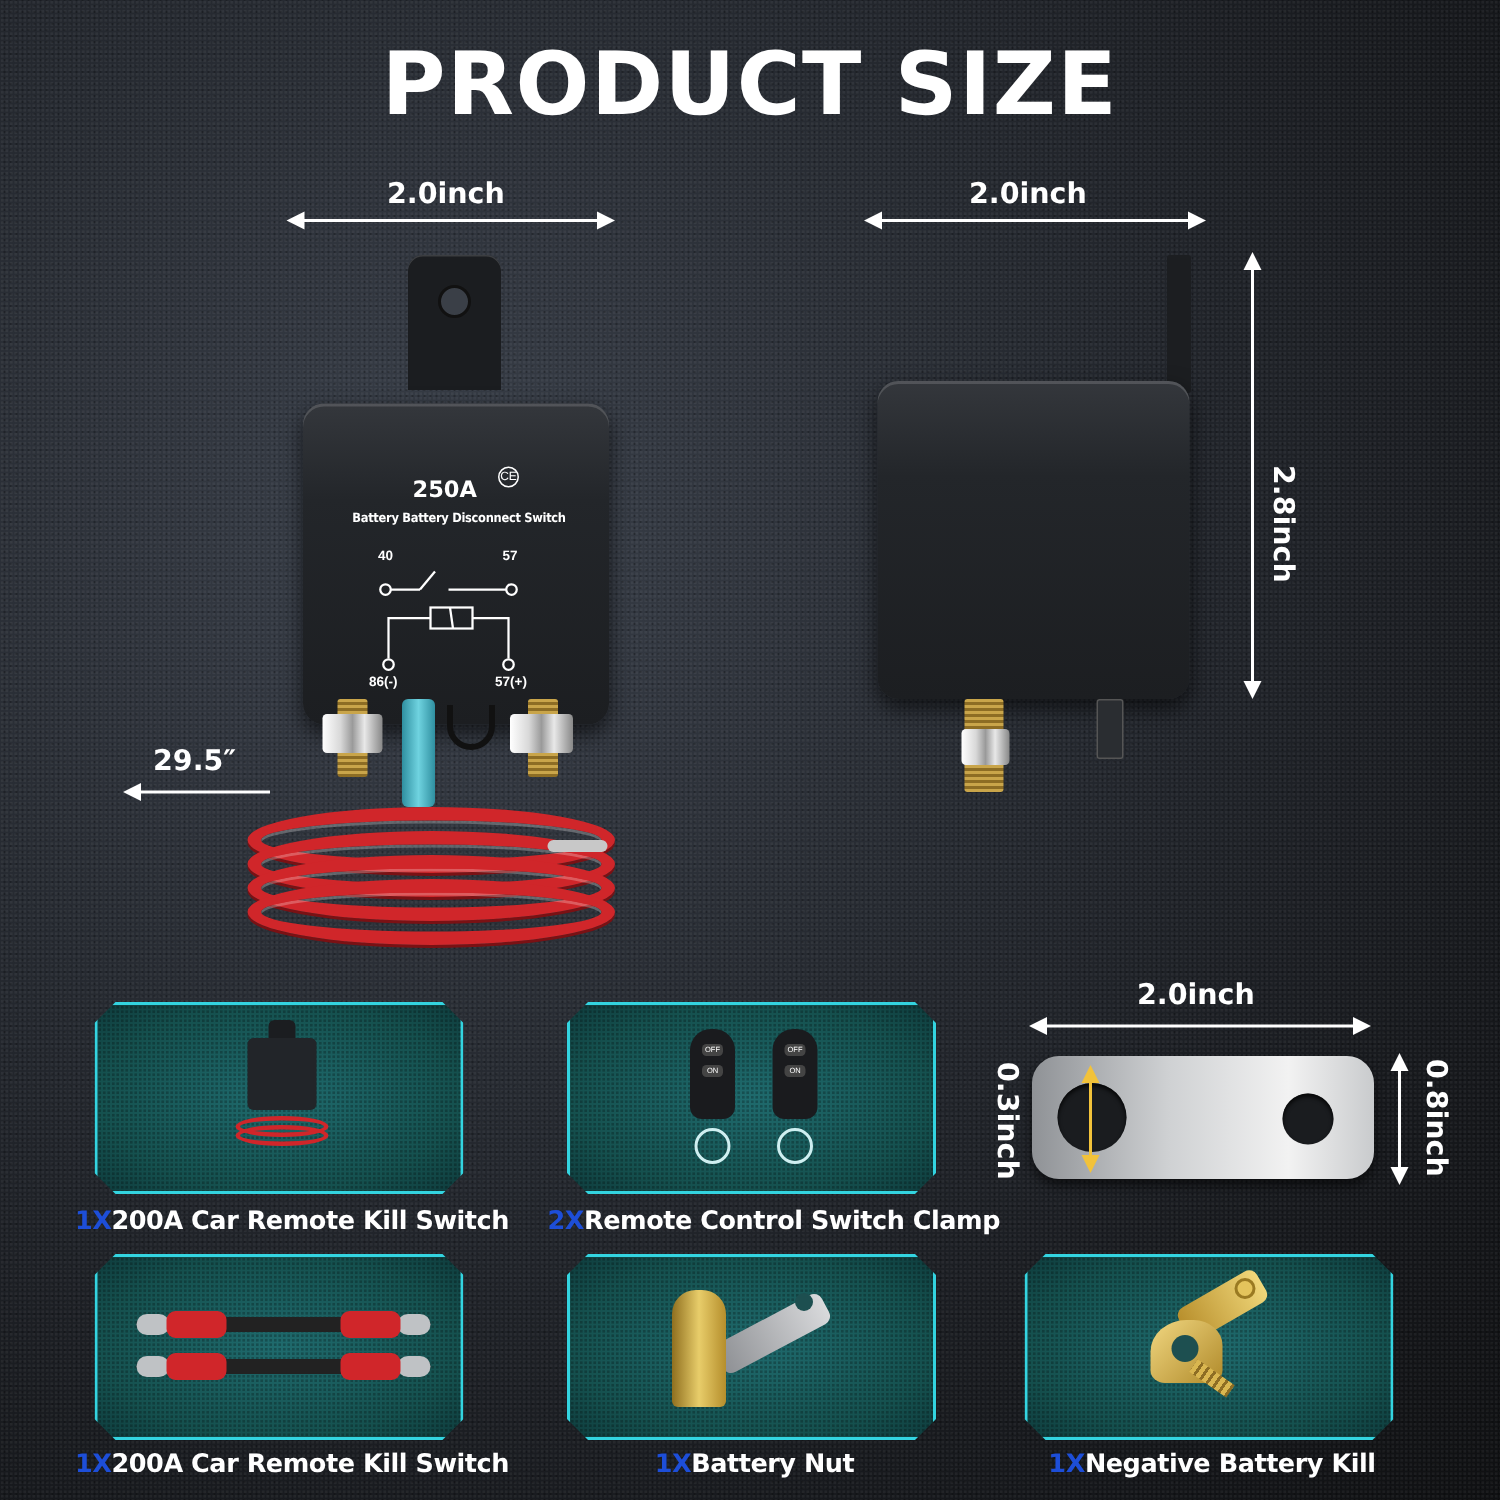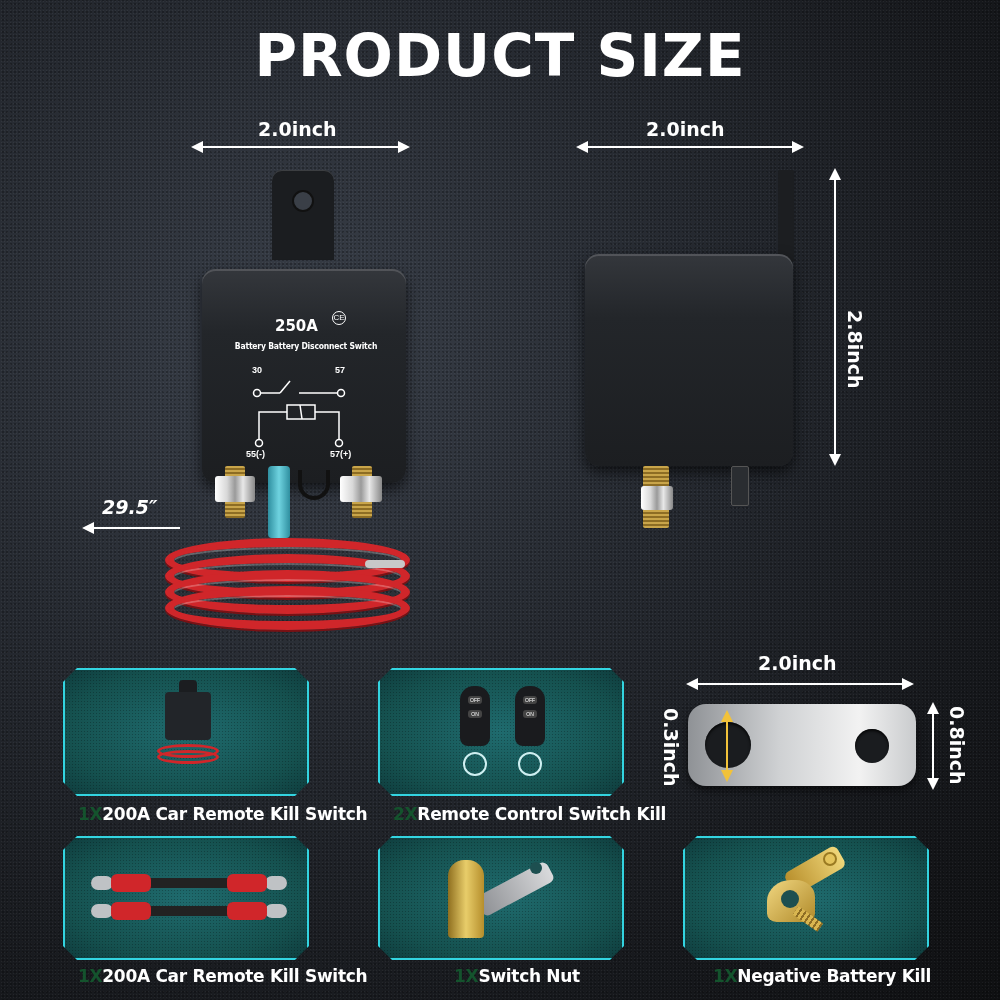--- a/index.html
+++ b/index.html
@@ -72,21 +72,21 @@
   }
   .card::before {
     content: ""; position: absolute; inset: 0;
     background-image: radial-gradient(rgba(0,0,0,0.25) 1px, transparent 1px);
     background-size: 3px 3px;
   }
   .caption {
     position: absolute; font-size: 17px; font-weight: bold; text-align: center;
     font-family: "DejaVu Sans", sans-serif; letter-spacing: -0.3px; white-space: nowrap;
   }
-  .qty { color: #14532d; margin-left: 28px; }
+  .qty { color: #1d4ed8; }
 
   
   .plate {
     background: linear-gradient(90deg, #8f9296 0%, #cfd1d3 40%, #f2f2f2 75%, #c9cbcd 100%);
     border-radius: 18px;
     box-shadow: 0 4px 8px rgba(0,0,0,0.6);
   }
   .plate-hole { position: absolute; border-radius: 50%; background: #1a1c1f; box-shadow: inset 0 2px 3px rgba(0,0,0,0.8); }
 </style>
 </head>
@@ -103,49 +103,49 @@
   <div class="arrow-r" style="left:398px; top:141px;"></div>
 
   <div class="abs bracket" style="left:272px; top:170px; width:62px; height:90px;">
     <div class="abs bracket-hole" style="left:20px; top:20px;"></div>
   </div>
 
   <div class="abs relay" style="left:202px; top:269px; width:204px; height:214px;">
     <div class="abs relay-amp" style="left:73px; top:48px;">250A</div>
     <div class="abs ce" style="left:130px; top:42px;">CE</div>
     <div class="abs relay-sub" style="left:24px; top:72px; width:160px; text-align:center;">Battery Battery Disconnect Switch</div>
-    <div class="abs relay-pin" style="left:50px; top:96px;">30</div>
+    <div class="abs relay-pin" style="left:50px; top:96px;">40</div>
     <div class="abs relay-pin" style="left:133px; top:96px;">57</div>
     <svg class="abs" style="left:40px; top:108px;" width="120" height="110">
       <g stroke="#fff" stroke-width="1.5" fill="none">
         <circle cx="15" cy="16" r="3.5"></circle>
         <line x1="18" y1="16" x2="38" y2="16"></line>
         <line x1="38" y1="16" x2="48" y2="4"></line>
         <line x1="57" y1="16" x2="96" y2="16"></line>
         <circle cx="99" cy="16" r="3.5"></circle>
         <rect x="45" y="28" width="28" height="14"></rect>
         <line x1="58" y1="28" x2="60" y2="42"></line>
         <polyline points="45,35 17,35 17,62"></polyline>
         <polyline points="73,35 97,35 97,62"></polyline>
         <circle cx="17" cy="66" r="3.5"></circle>
         <circle cx="97" cy="66" r="3.5"></circle>
       </g>
     </svg>
-    <div class="abs relay-pin" style="left:44px; top:180px;">55(-)</div>
+    <div class="abs relay-pin" style="left:44px; top:180px;">86(-)</div>
     <div class="abs relay-pin" style="left:128px; top:180px;">57(+)</div>
   </div>
 
   <div class="abs stud-brass" style="left:225px; top:466px; width:20px; height:52px;"></div>
   <div class="abs nut" style="left:215px; top:476px; width:40px; height:26px;"></div>
   <div class="abs stud-brass" style="left:352px; top:466px; width:20px; height:52px;"></div>
   <div class="abs nut" style="left:340px; top:476px; width:42px; height:26px;"></div>
   <div class="abs" style="left:268px; top:466px; width:22px; height:72px; background:linear-gradient(90deg,#2f8fa0,#6fd3e0,#2f8fa0); border-radius:4px;"></div>
   <div class="abs" style="left:298px; top:470px; width:32px; height:30px; border:4px solid #111; border-top:none; border-radius:0 0 16px 16px;"></div>
 
-  <div class="abs dim-label" style="left:102px; top:496px;font-style:italic;">29.5″</div>
+  <div class="abs dim-label" style="left:102px; top:496px;">29.5″</div>
   <div class="abs hline" style="left:90px; top:527px; width:90px;"></div>
   <div class="arrow-l" style="left:82px; top:522px;"></div>
 
   <div>
     <div class="coil-ring" style="left:165px; top:538px; width:245px; height:44px;"></div>
     <div class="coil-ring" style="left:165px; top:554px; width:245px; height:44px;"></div>
     <div class="coil-ring" style="left:165px; top:570px; width:245px; height:44px;"></div>
     <div class="coil-ring" style="left:165px; top:586px; width:245px; height:44px;"></div>
     <div class="abs" style="left:365px; top:560px; width:40px; height:8px; background:#c8c8c8; border-radius:4px;"></div>
   </div>
@@ -211,21 +211,21 @@
     <div class="abs" style="left:3px; top:66px; width:24px; height:24px; border:2px solid #cfeff1; border-radius:50%;"></div>
   </div>
   <div class="abs" style="left:135px; top:16px; width:30px; height:90px;">
     <div class="abs" style="left:0; top:0; width:30px; height:60px; background:#1a1b1e; border-radius:14px 14px 8px 8px;"></div>
     <div class="abs" style="left:8px; top:10px; width:14px; height:8px; background:#444; border-radius:3px; font-size:5px; text-align:center; line-height:8px;">OFF</div>
     <div class="abs" style="left:8px; top:24px; width:14px; height:8px; background:#444; border-radius:3px; font-size:5px; text-align:center; line-height:8px;">ON</div>
     <div class="abs" style="left:3px; top:66px; width:24px; height:24px; border:2px solid #cfeff1; border-radius:50%;"></div>
   </div>
 </div>
 <div class="caption" style="left:365px; top:804px; width:276px;">
-  <span class="qty">2X</span><span>Remote Control Switch Kill</span>
+  <span class="qty">2X</span><span>Remote Control Switch Clamp</span>
 </div>
 
 <div class="card" style="left:63px; top:836px; width:246px; height:124px;">
   <div>
     <div class="abs" style="left:26px; top:40px; width:196px; height:10px; background:#222; border-radius:5px;"></div>
     <div class="abs" style="left:26px; top:38px; width:22px; height:14px; background:#bfc2c5; border-radius:7px;"></div>
     <div class="abs" style="left:200px; top:38px; width:22px; height:14px; background:#bfc2c5; border-radius:7px;"></div>
     <div class="abs" style="left:46px; top:36px; width:40px; height:18px; background:#d0262a; border-radius:6px;"></div>
     <div class="abs" style="left:162px; top:36px; width:40px; height:18px; background:#d0262a; border-radius:6px;"></div>
     <div class="abs" style="left:26px; top:68px; width:196px; height:10px; background:#222; border-radius:5px;"></div>
@@ -240,21 +240,21 @@
 </div>
 
 <div class="card" style="left:378px; top:836px; width:246px; height:124px;">
   <div>
     <div class="abs" style="left:95px; top:40px; width:80px; height:22px; background:linear-gradient(90deg,#8e9094,#d9dadc); transform:rotate(-28deg); border-radius:6px;"></div>
     <div class="abs" style="left:150px; top:24px; width:12px; height:12px; border-radius:50%; background:#1d4f50;"></div>
     <div class="abs" style="left:68px; top:22px; width:36px; height:78px; background:linear-gradient(90deg,#8f6f1f,#e8cd6a,#b58e2c); border-radius:16px 16px 4px 4px;"></div>
   </div>
 </div>
 <div class="caption" style="left:365px; top:966px; width:276px;">
-  <span class="qty">1X</span><span>Switch Nut</span>
+  <span class="qty">1X</span><span>Battery Nut</span>
 </div>
 
 <div class="card" style="left:683px; top:836px; width:246px; height:124px;">
   <div>
     <div class="abs" style="left:100px; top:20px; width:60px; height:24px; background:linear-gradient(90deg,#b88f2c,#f0d77a); transform:rotate(-30deg); border-radius:6px;"></div>
     <div class="abs" style="left:138px; top:14px; width:14px; height:14px; border-radius:50%; background:#e4c45c; border:2px solid #9a7a22;"></div>
     <div class="abs" style="left:82px; top:42px; width:48px; height:42px; background:linear-gradient(135deg,#f1d781,#b08a2a); border-radius:50% 40% 20% 20%;"></div>
     <div class="abs" style="left:96px; top:52px; width:18px; height:18px; border-radius:50%; background:#1d4f50;"></div>
     <div class="abs" style="left:108px; top:76px; width:30px; height:10px; background:repeating-linear-gradient(90deg,#d9b650 0 3px,#8d6d24 3px 5px); transform:rotate(35deg);"></div>
   </div>

